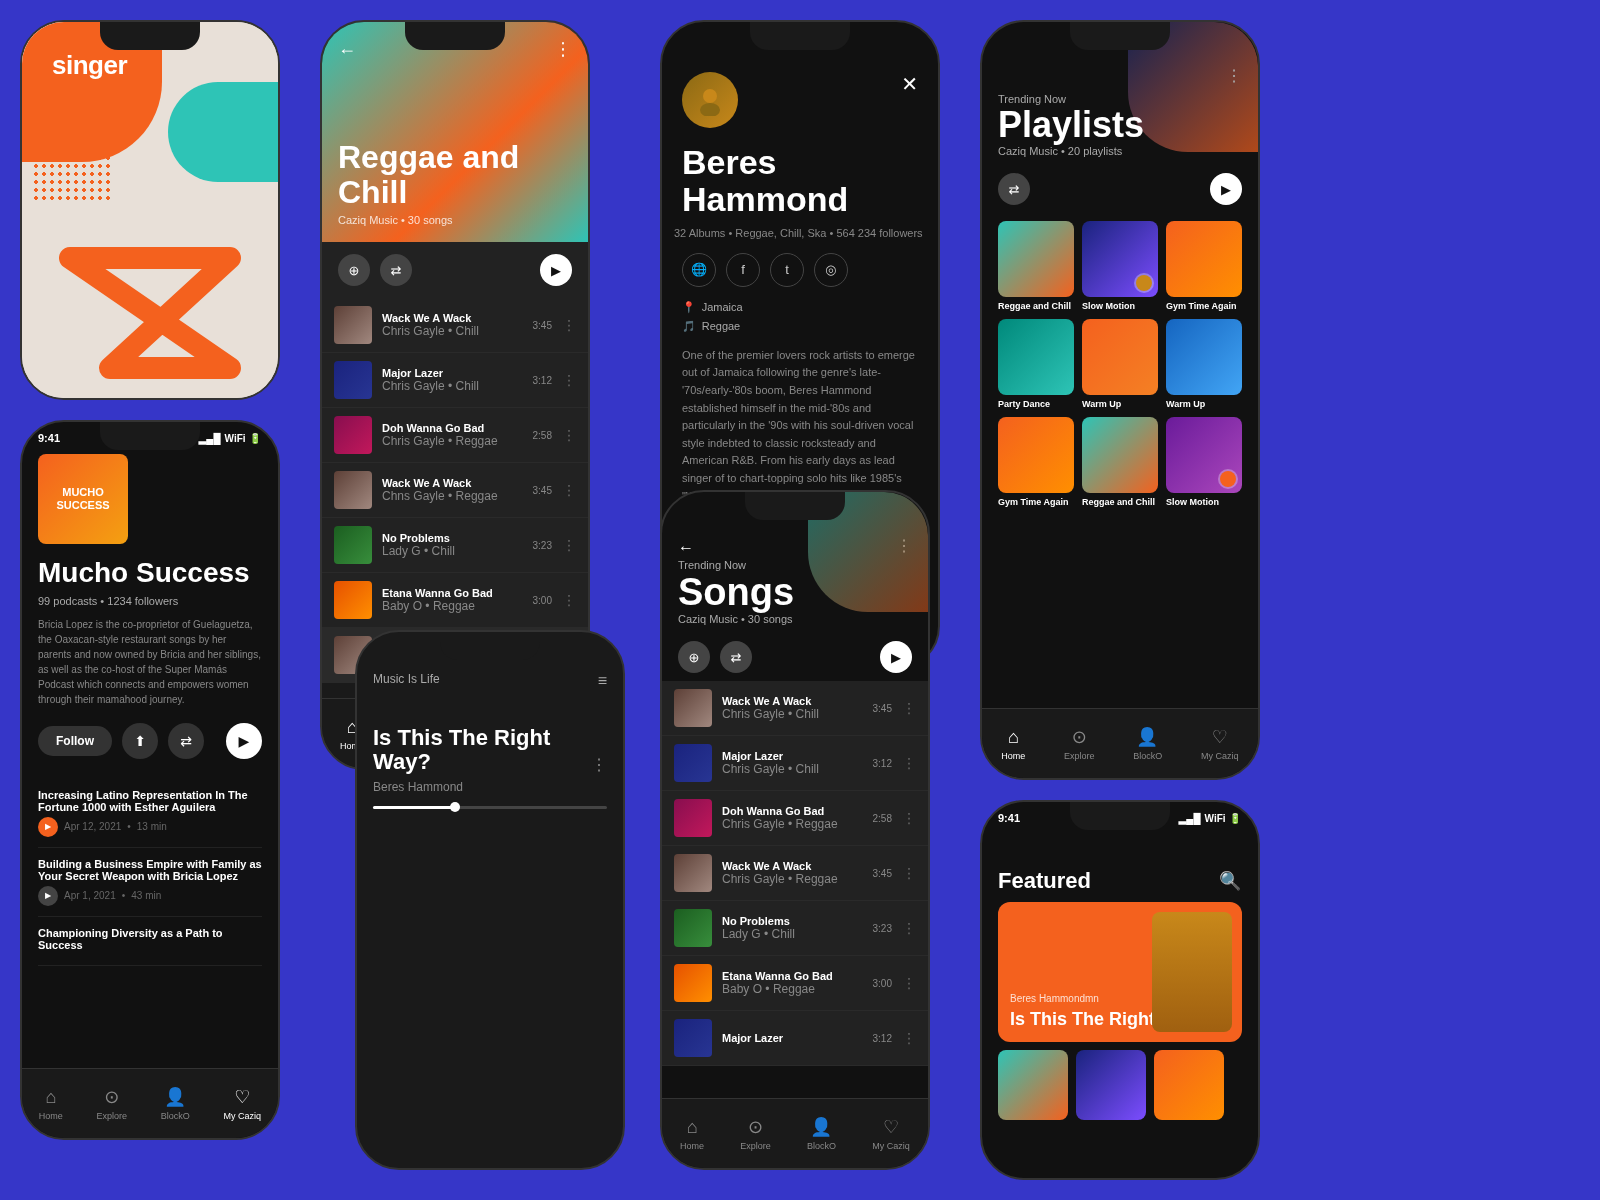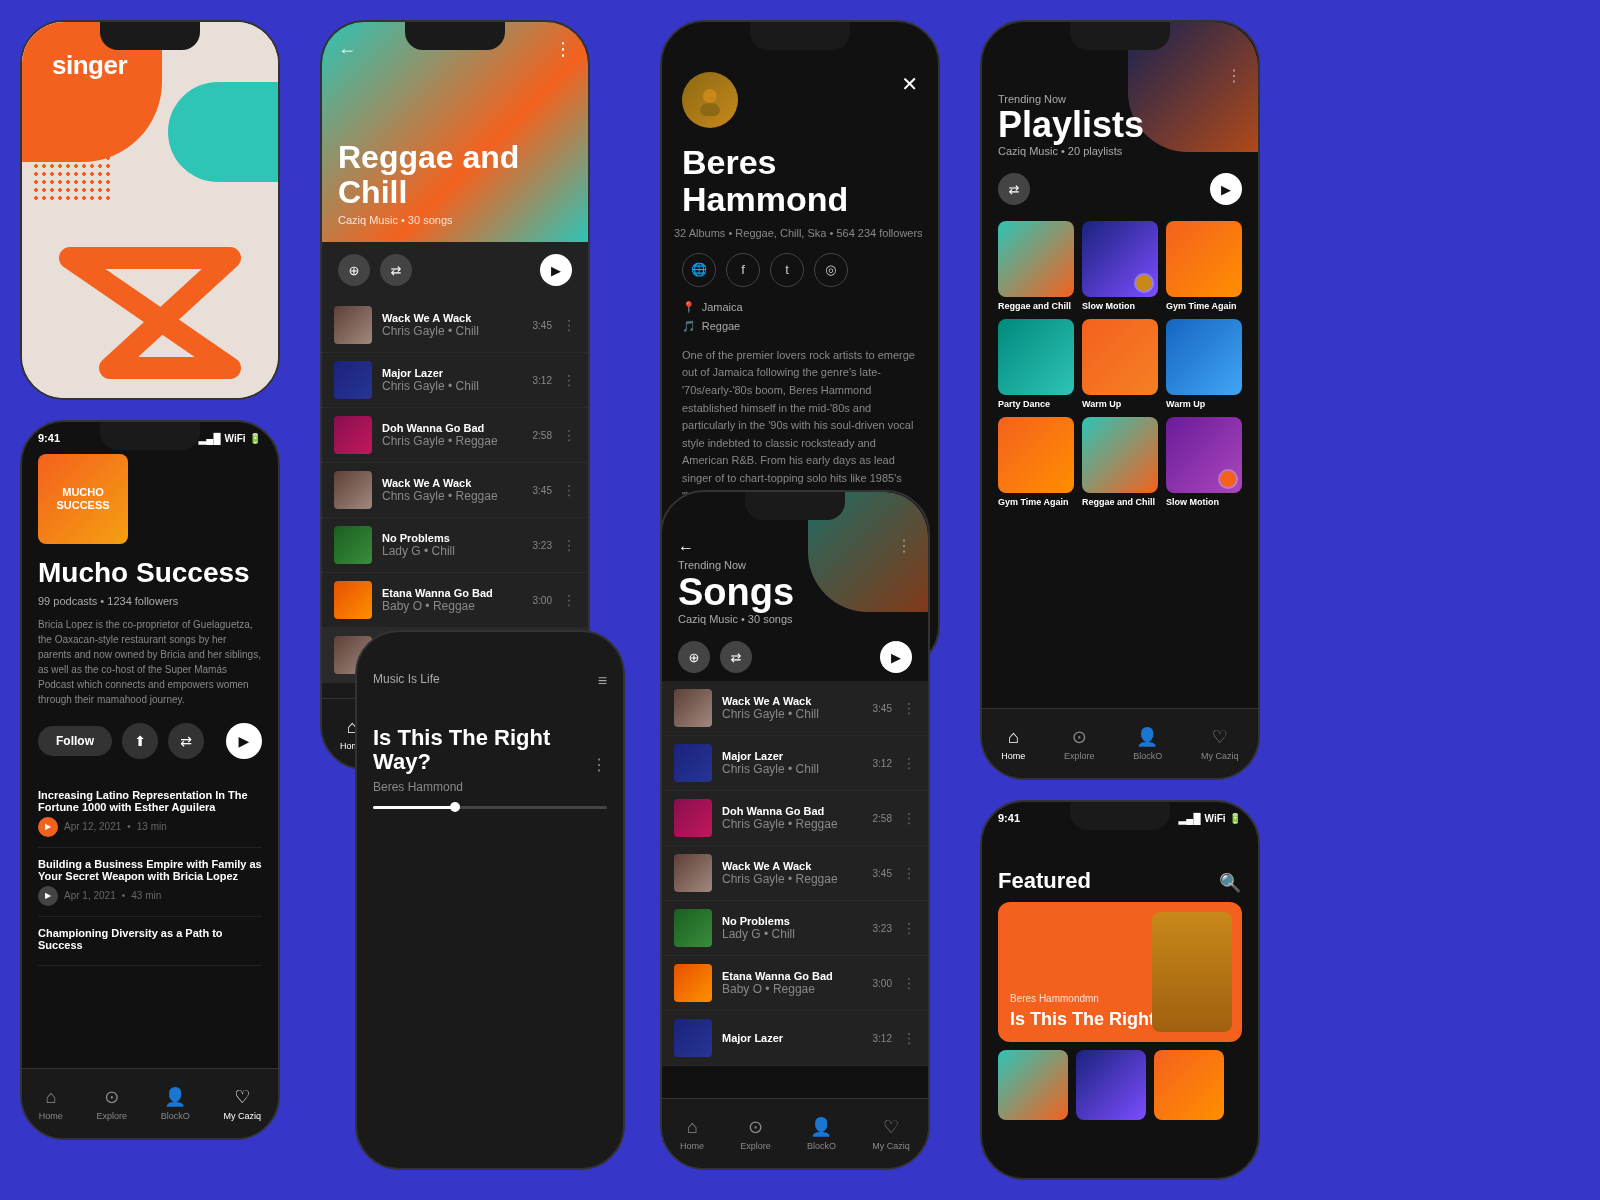--- a/index.html
+++ b/index.html
@@ -626,21 +626,21 @@
     .phone-8 {
       left: 980px;
       top: 800px;
       width: 280px;
       height: 380px;
       background: #111;
     }
     .featured-header {
       padding: 44px 16px 8px;
       display: flex;
-      align-items: flex-end;
+      align-items: center;
       justify-content: space-between;
     }
     .featured-title {
       font-size: 22px;
       font-weight: 800;
       color: white;
     }
     .featured-search {
       font-size: 18px;
       color: white;

